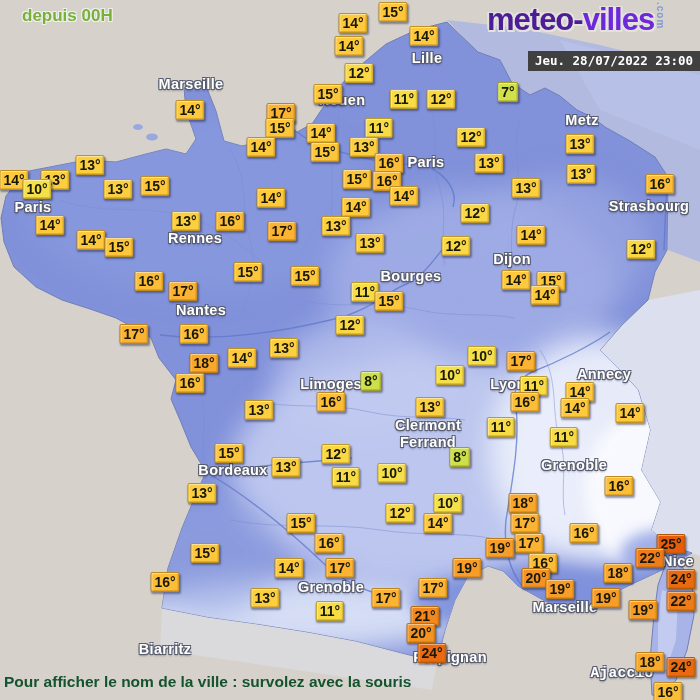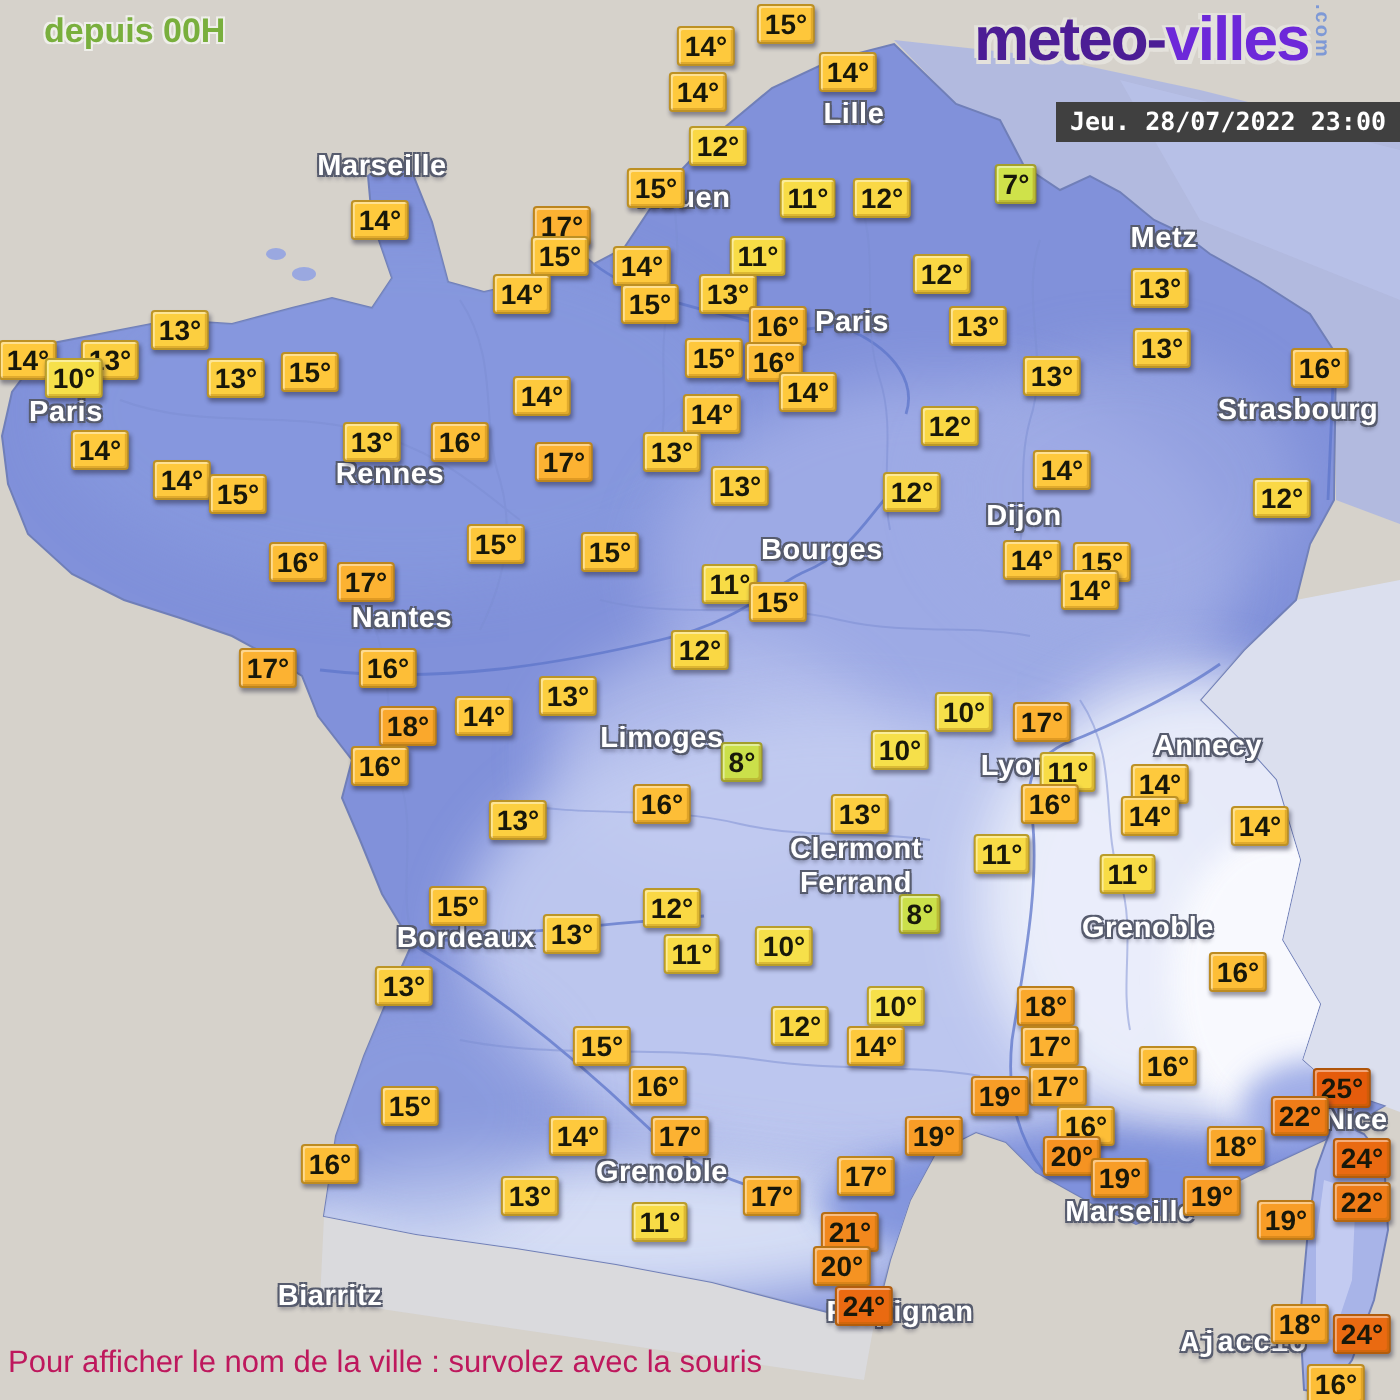--- a/index.html
+++ b/index.html
@@ -47,21 +47,21 @@
   .temp{
     position:absolute;transform:translate(-50%,-50%);z-index:10;
     font-size:14px;font-weight:bold;color:#18180A;line-height:16px;
     padding:1px 3px;border-radius:2px;white-space:nowrap;
     border:1px solid rgba(110,78,6,.45);
     box-shadow:1px 2px 2px rgba(30,30,55,.45),inset 1px 1px 0 rgba(255,255,255,.45),inset -1px -1px 0 rgba(150,95,0,.28);
   }
   
   .footer{
     position:absolute;left:4px;top:673px;z-index:20;
-    font-size:15.5px;font-weight:normal;color:#be185d;
+    font-size:15.5px;font-weight:bold;color:#14532d;
   }
 </style>
 </head>
 <body>
 
 <div class="stage">
 
   <svg class="map" width="700" height="700" viewBox="0 0 700 700">
     <defs>
       <filter id="soft" x="-40%" y="-40%" width="180%" height="180%">
@@ -134,21 +134,21 @@
       <div class="city" style="left: 427px; top: 58px;">Lille</div>
       <div class="city" style="left: 342px; top: 100px;">Rouen</div>
       <div class="city" style="left: 582px; top: 120px;">Metz</div>
       <div class="city" style="left: 426px; top: 162px;">Paris</div>
       <div class="city" style="left: 649px; top: 206px;">Strasbourg</div>
       <div class="city" style="left: 33px; top: 207px;">Paris</div>
       <div class="city" style="left: 195px; top: 238px;">Rennes</div>
       <div class="city" style="left: 512px; top: 259px;">Dijon</div>
       <div class="city" style="left: 411px; top: 276px;">Bourges</div>
       <div class="city" style="left: 201px; top: 310px;">Nantes</div>
-      <div class="city" style="left: 331px; top: 370px; text-align: center;">Limoges</div>
+      <div class="city" style="left: 331px; top: 384px; text-align: center;">Limoges</div>
       <div class="city" style="left: 604px; top: 374px;">Annecy</div>
       <div class="city" style="left: 508px; top: 384px;">Lyon</div>
       <div class="city" style="left: 428px; top: 434px;">Clermont
 Ferrand</div>
       <div class="city" style="left: 574px; top: 465px;">Grenoble</div>
       <div class="city" style="left: 233px; top: 470px;">Bordeaux</div>
       <div class="city" style="left: 331px; top: 587px;">Grenoble</div>
       <div class="city" style="left: 165px; top: 602px; margin-top: 47px;">Biarritz</div>
       <div class="city" style="left: 565px; top: 607px;">Marseille</div>
       <div class="city" style="left: 678px; top: 561px;">Nice</div>

